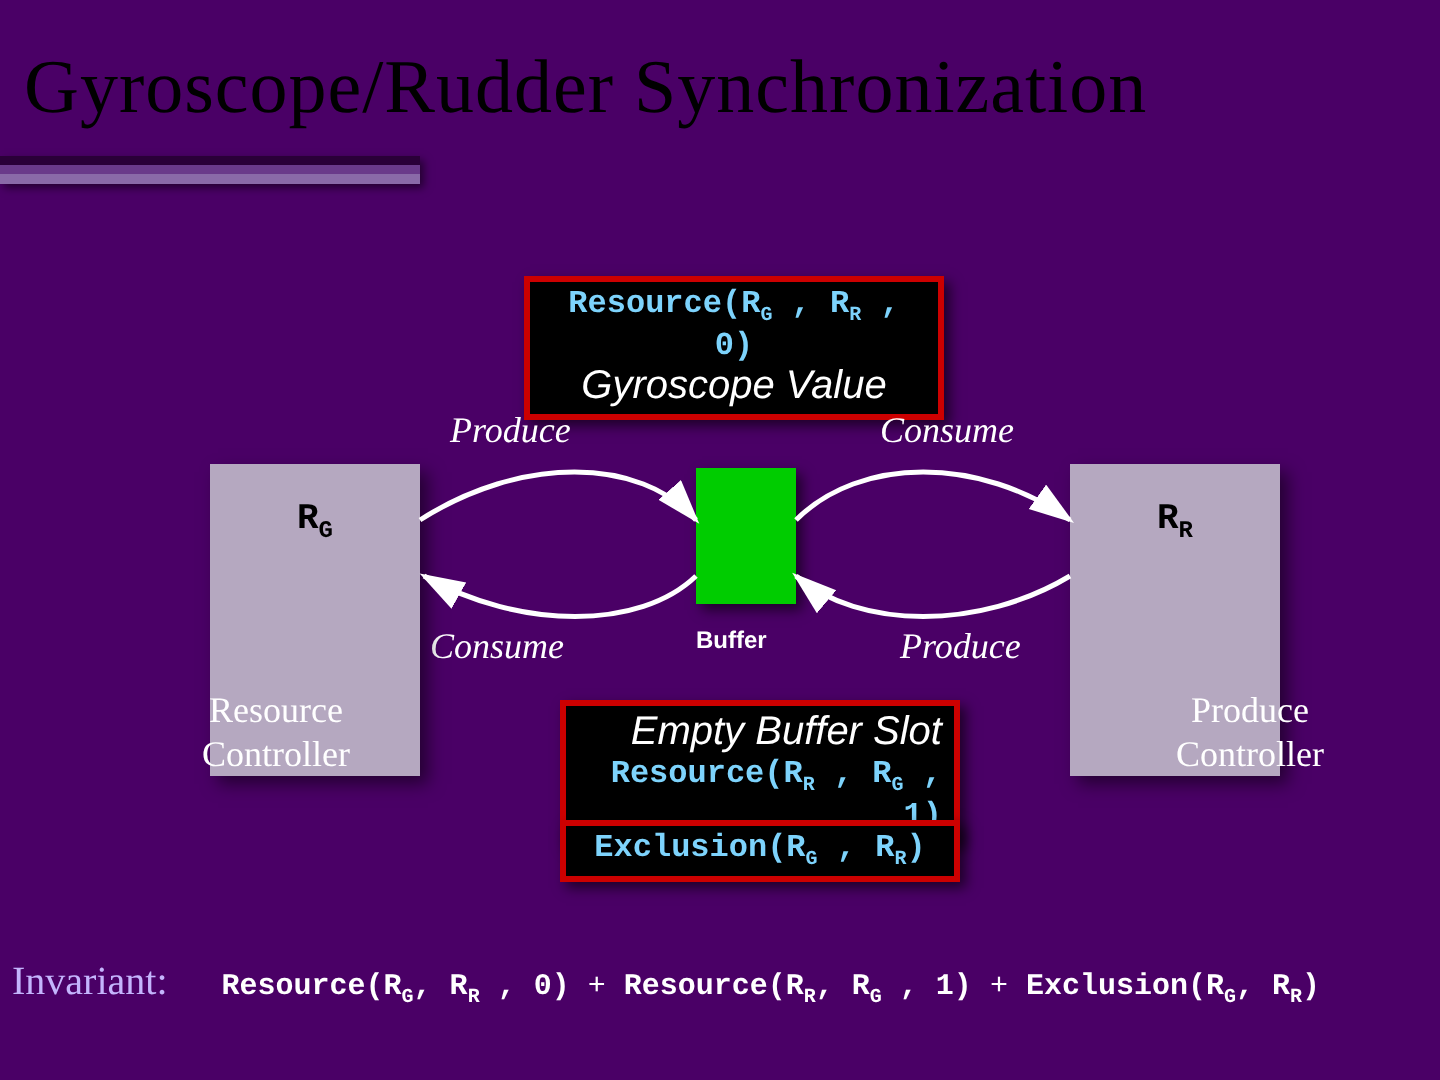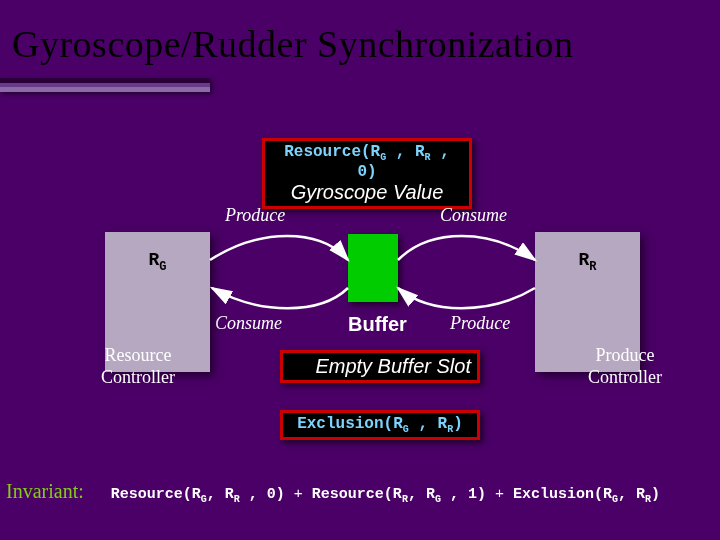--- a/index.html
+++ b/index.html
@@ -80,28 +80,28 @@
     position: absolute;
     color: var(--label-white);
     font-style: italic;
     font-size: 18px;
     font-family: Georgia, serif;
   }
   .produce-tl { left: 225px; top: 95px; }
   .consume-tr { left: 440px; top: 95px; }
   .consume-bl { left: 215px; top: 203px; }
   .produce-br { left: 450px; top: 203px; }
-  .buffer-lbl { left: 348px; top: 203px; font-style: normal; font-weight: bold; font-family: Verdana, sans-serif; font-size: 20px; }
+  .buffer-lbl { left: 348px; top: 203px; font-style: normal; font-weight: bold; font-family: Verdana, sans-serif; font-size: 12px; }
   
   .ctrl {
     position: absolute;
     background: var(--ctrl-grey);
     box-shadow: 4px 4px 8px rgba(0,0,0,0.5);
     width: 105px;
-    height: 140px;
+    height: 156px;
   }
   .ctrl-l { left: 105px; top: 122px; }
   .ctrl-r { left: 535px; top: 122px; }
   .ctrl-label {
     position: absolute;
     top: 18px;
     width: 100%;
     text-align: center;
     font-family: 'Courier New', monospace;
     font-size: 18px;
@@ -142,21 +142,21 @@
     position: absolute;
     left: 0;
     bottom: 35px;
     width: 720px;
     padding: 0 6px;
     font-family: 'Courier New', monospace;
     font-size: 15px;
     color: #ffffff;
   }
   .invariant-wrap .inv-label {
-    color: #84cc16;
+    color: #c4b5fd;
     font-family: Georgia, serif;
     font-size: 20px;
     font-style: normal;
   }
   .invariant-wrap .sub { font-size: 10px; vertical-align: sub; }
 </style>
 </head>
 <body>
 
 <div class="title">Gyroscope/Rudder Synchronization</div>
@@ -202,20 +202,23 @@
 
     <path d="M210,150 C260,118 320,118 348,150" stroke="#ffffff" stroke-width="2.5" fill="none" marker-end="url(#ah)"></path>
     <path d="M398,150 C430,118 490,118 535,150" stroke="#ffffff" stroke-width="2.5" fill="none" marker-end="url(#ah)"></path>
 
     <path d="M348,178 C320,205 260,205 212,178" stroke="#ffffff" stroke-width="2.5" fill="none" marker-end="url(#ah)"></path>
     <path d="M535,178 C490,205 430,205 398,178" stroke="#ffffff" stroke-width="2.5" fill="none" marker-end="url(#ah)"></path>
   </svg>
 
   <div class="rbox rbox-mid">
     <div class="line2">Empty Buffer Slot</div>
+    <div class="line1">
+      <span>Resource(R</span><span class="sub">R</span><span> , R</span><span class="sub">G</span><span> , 1)</span>
+    </div>
   </div>
 
   <div class="rbox rbox-excl">
     <div class="line1">
       <span>Exclusion(R</span><span class="sub">G</span><span> , R</span><span class="sub">R</span><span>)</span>
     </div>
   </div>
 
 </div>
 

